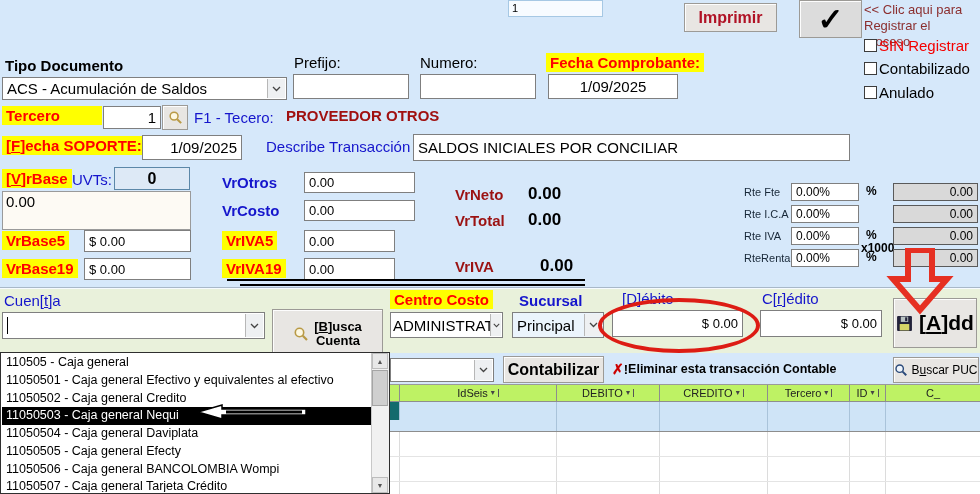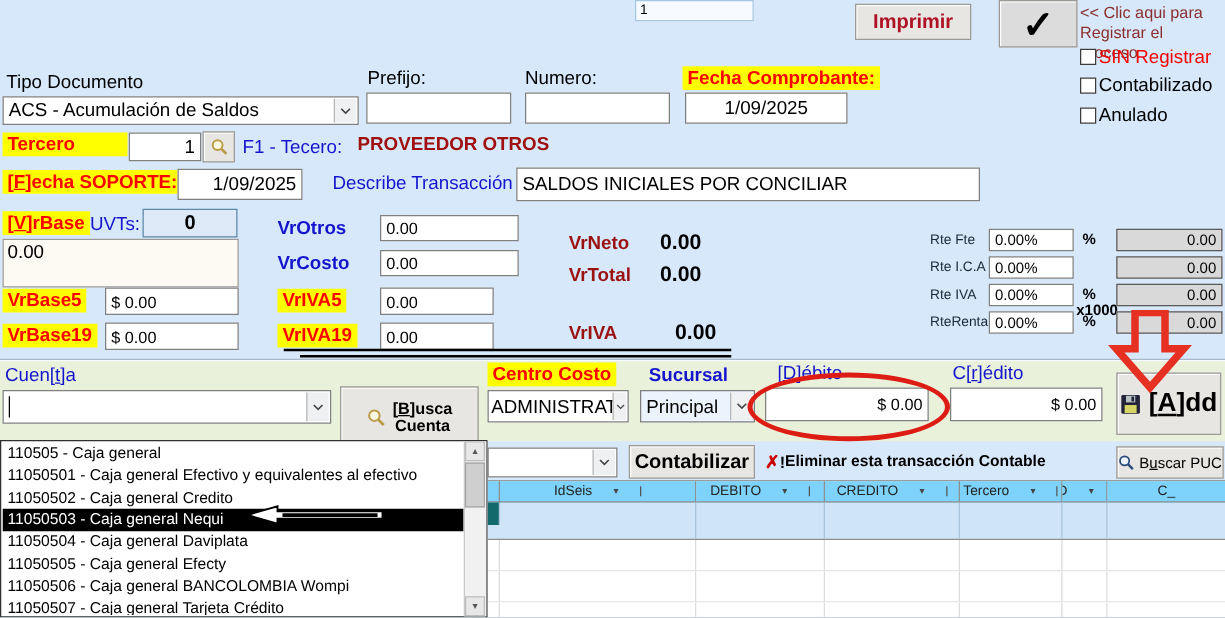--- a/index.html
+++ b/index.html
@@ -18,23 +18,23 @@
   .center{justify-content:center;}
   .btn{background:#e8e6e3;border:1px solid #9c9a96;box-shadow:inset 1px 1px 0 #fdfdfd;
     box-sizing:border-box;display:flex;align-items:center;justify-content:center;cursor:default;}
   .combo-chev{position:absolute;right:1px;top:1px;bottom:1px;width:17px;background:#eef0f2;
     border-left:1px solid #b7b7b7;display:flex;align-items:center;justify-content:center;}
   .cb{width:13px;height:13px;background:#fff;border:1px solid #3c3c3c;display:inline-block;box-sizing:border-box;}
   .graybox{background:#d9d9d9;border:1px solid #5a5a5a;box-sizing:border-box;display:flex;
     align-items:center;justify-content:flex-end;padding:0 4px;font-size:12px;}
   .panel{background:#e9f1db;border-top:1px solid #f6fbff;box-shadow:0 -1px 0 #a8b8c8;}
   .hl{background:#000;color:#fff;}
-  .gridhead-cell{background:#7dd3fc;border-right:1px solid #8e8e8e;border-bottom:1px solid #8e8e8e;
+  .gridhead-cell{background:#bef264;border-right:1px solid #8e8e8e;border-bottom:1px solid #8e8e8e;
     box-sizing:border-box;font-size:11px;color:#222;display:flex;align-items:center;
-    justify-content:center;gap:17px;overflow:hidden;white-space:nowrap;}
+    justify-content:center;gap:3px;overflow:hidden;white-space:nowrap;}
   .fglyph{font-size:8px;color:#444;line-height:1;}
   .fbar{display:inline-block;width:1px;height:8px;background:#555;}
   .list{background:#fff;border:1px solid #2f2f2f;box-sizing:border-box;z-index:40;}
   .list-item{height:17.75px;line-height:17.75px;padding-left:4px;font-size:12.5px;
     white-space:nowrap;overflow:hidden;}
   .sb{position:absolute;top:0;right:0;bottom:0;width:17px;background:#f1f1f1;border-left:1px solid #c8c8c8;}
   .sb-btn{position:absolute;left:0;width:16px;height:16px;background:#e8e8e8;border:1px solid #bdbdbd;
     box-sizing:border-box;display:flex;align-items:center;justify-content:center;font-size:7px;color:#555;}
   .anno{z-index:60;pointer-events:none;}
   u{text-decoration:underline;}
@@ -61,21 +61,21 @@
   </div>
   <div class="abs" style="left:864px;top:60px;display:flex;align-items:center;gap:2px;">
     <span class="cb"></span>
     <span class="lbl">Contabilizado</span>
   </div>
   <div class="abs" style="left:864px;top:84px;display:flex;align-items:center;gap:2px;">
     <span class="cb"></span>
     <span class="lbl">Anulado</span>
   </div>
 
-  <div class="abs lbl" style="left:5px;top:57px;">Tipo Documento</div>
+  <div class="abs lbl" style="left:5px;top:57px;font-weight:bold;">Tipo Documento</div>
   <div class="abs lbl" style="left:294px;top:54px;">Prefijo:</div>
   <div class="abs lbl" style="left:420px;top:54px;">Numero:</div>
   <div class="abs lblY" style="left:546px;top:53px;">Fecha Comprobante:</div>
 
   <div class="abs field f15" style="left:2px;top:77px;width:285px;height:23px;">
     <span>ACS - Acumulación de Saldos</span>
     <span class="combo-chev">
         <svg width="9" height="6" viewBox="0 0 9 6">
           <polyline points="1,1 4.5,4.5 8,1" fill="none" stroke="#444" stroke-width="1.3"></polyline>
         </svg>
@@ -92,21 +92,21 @@
         <circle cx="6.5" cy="6.5" r="4.2" fill="#fdf8e2" stroke="#b99a45" stroke-width="1.6"></circle>
         <line x1="9.8" y1="9.8" x2="14" y2="14" stroke="#b99a45" stroke-width="2.2"></line>
       </svg>
   </div>
   <div class="abs lblB" style="left:194px;top:109px;">F1 - Tecero:</div>
   <div class="abs" style="left:286px;top:107px;font-size:15px;font-weight:bold;color:#a01010;">PROVEEDOR OTROS</div>
 
   <div class="abs lblY" style="left:2px;top:136px;">[<u>F</u>]echa SOPORTE:</div>
   <div class="abs field f15 right" style="left:142px;top:135px;width:100px;height:25px;">1/09/2025</div>
   <div class="abs lblB" style="left:266px;top:138px;">Describe Transacción</div>
-  <div class="abs field f15" style="left:413px;top:134px;width:371px;height:27px;">SALDOS INICIALES POR CONCILIAR</div>
+  <div class="abs field f15" style="left:413px;top:134px;width:437px;height:27px;">SALDOS INICIALES POR CONCILIAR</div>
 
   <div class="abs lblY" style="left:2px;top:169px;">[<u>V</u>]rBase</div>
   <div class="abs lblB" style="left:72px;top:171px;">UVTs:</div>
   <div class="abs center" style="left:114px;top:167px;width:76px;height:23px;background:#dde9f6;border:1px solid #5b87a8;box-sizing:border-box;display:flex;align-items:center;font-weight:bold;font-size:16px;">0</div>
   <div class="abs" style="left:2px;top:191px;width:189px;height:39px;background:#fdfaf4;border:1px solid #9a9a9a;box-sizing:border-box;font-size:15px;padding:1px 3px;">0.00</div>
 
   <div class="abs lblB" style="left:222px;top:174px;font-weight:bold;">VrOtros</div>
   <div class="abs field" style="left:304px;top:172px;width:111px;height:21px;">0.00</div>
   <div class="abs lblB" style="left:222px;top:202px;font-weight:bold;">VrCosto</div>
   <div class="abs field" style="left:304px;top:200px;width:111px;height:21px;">0.00</div>

